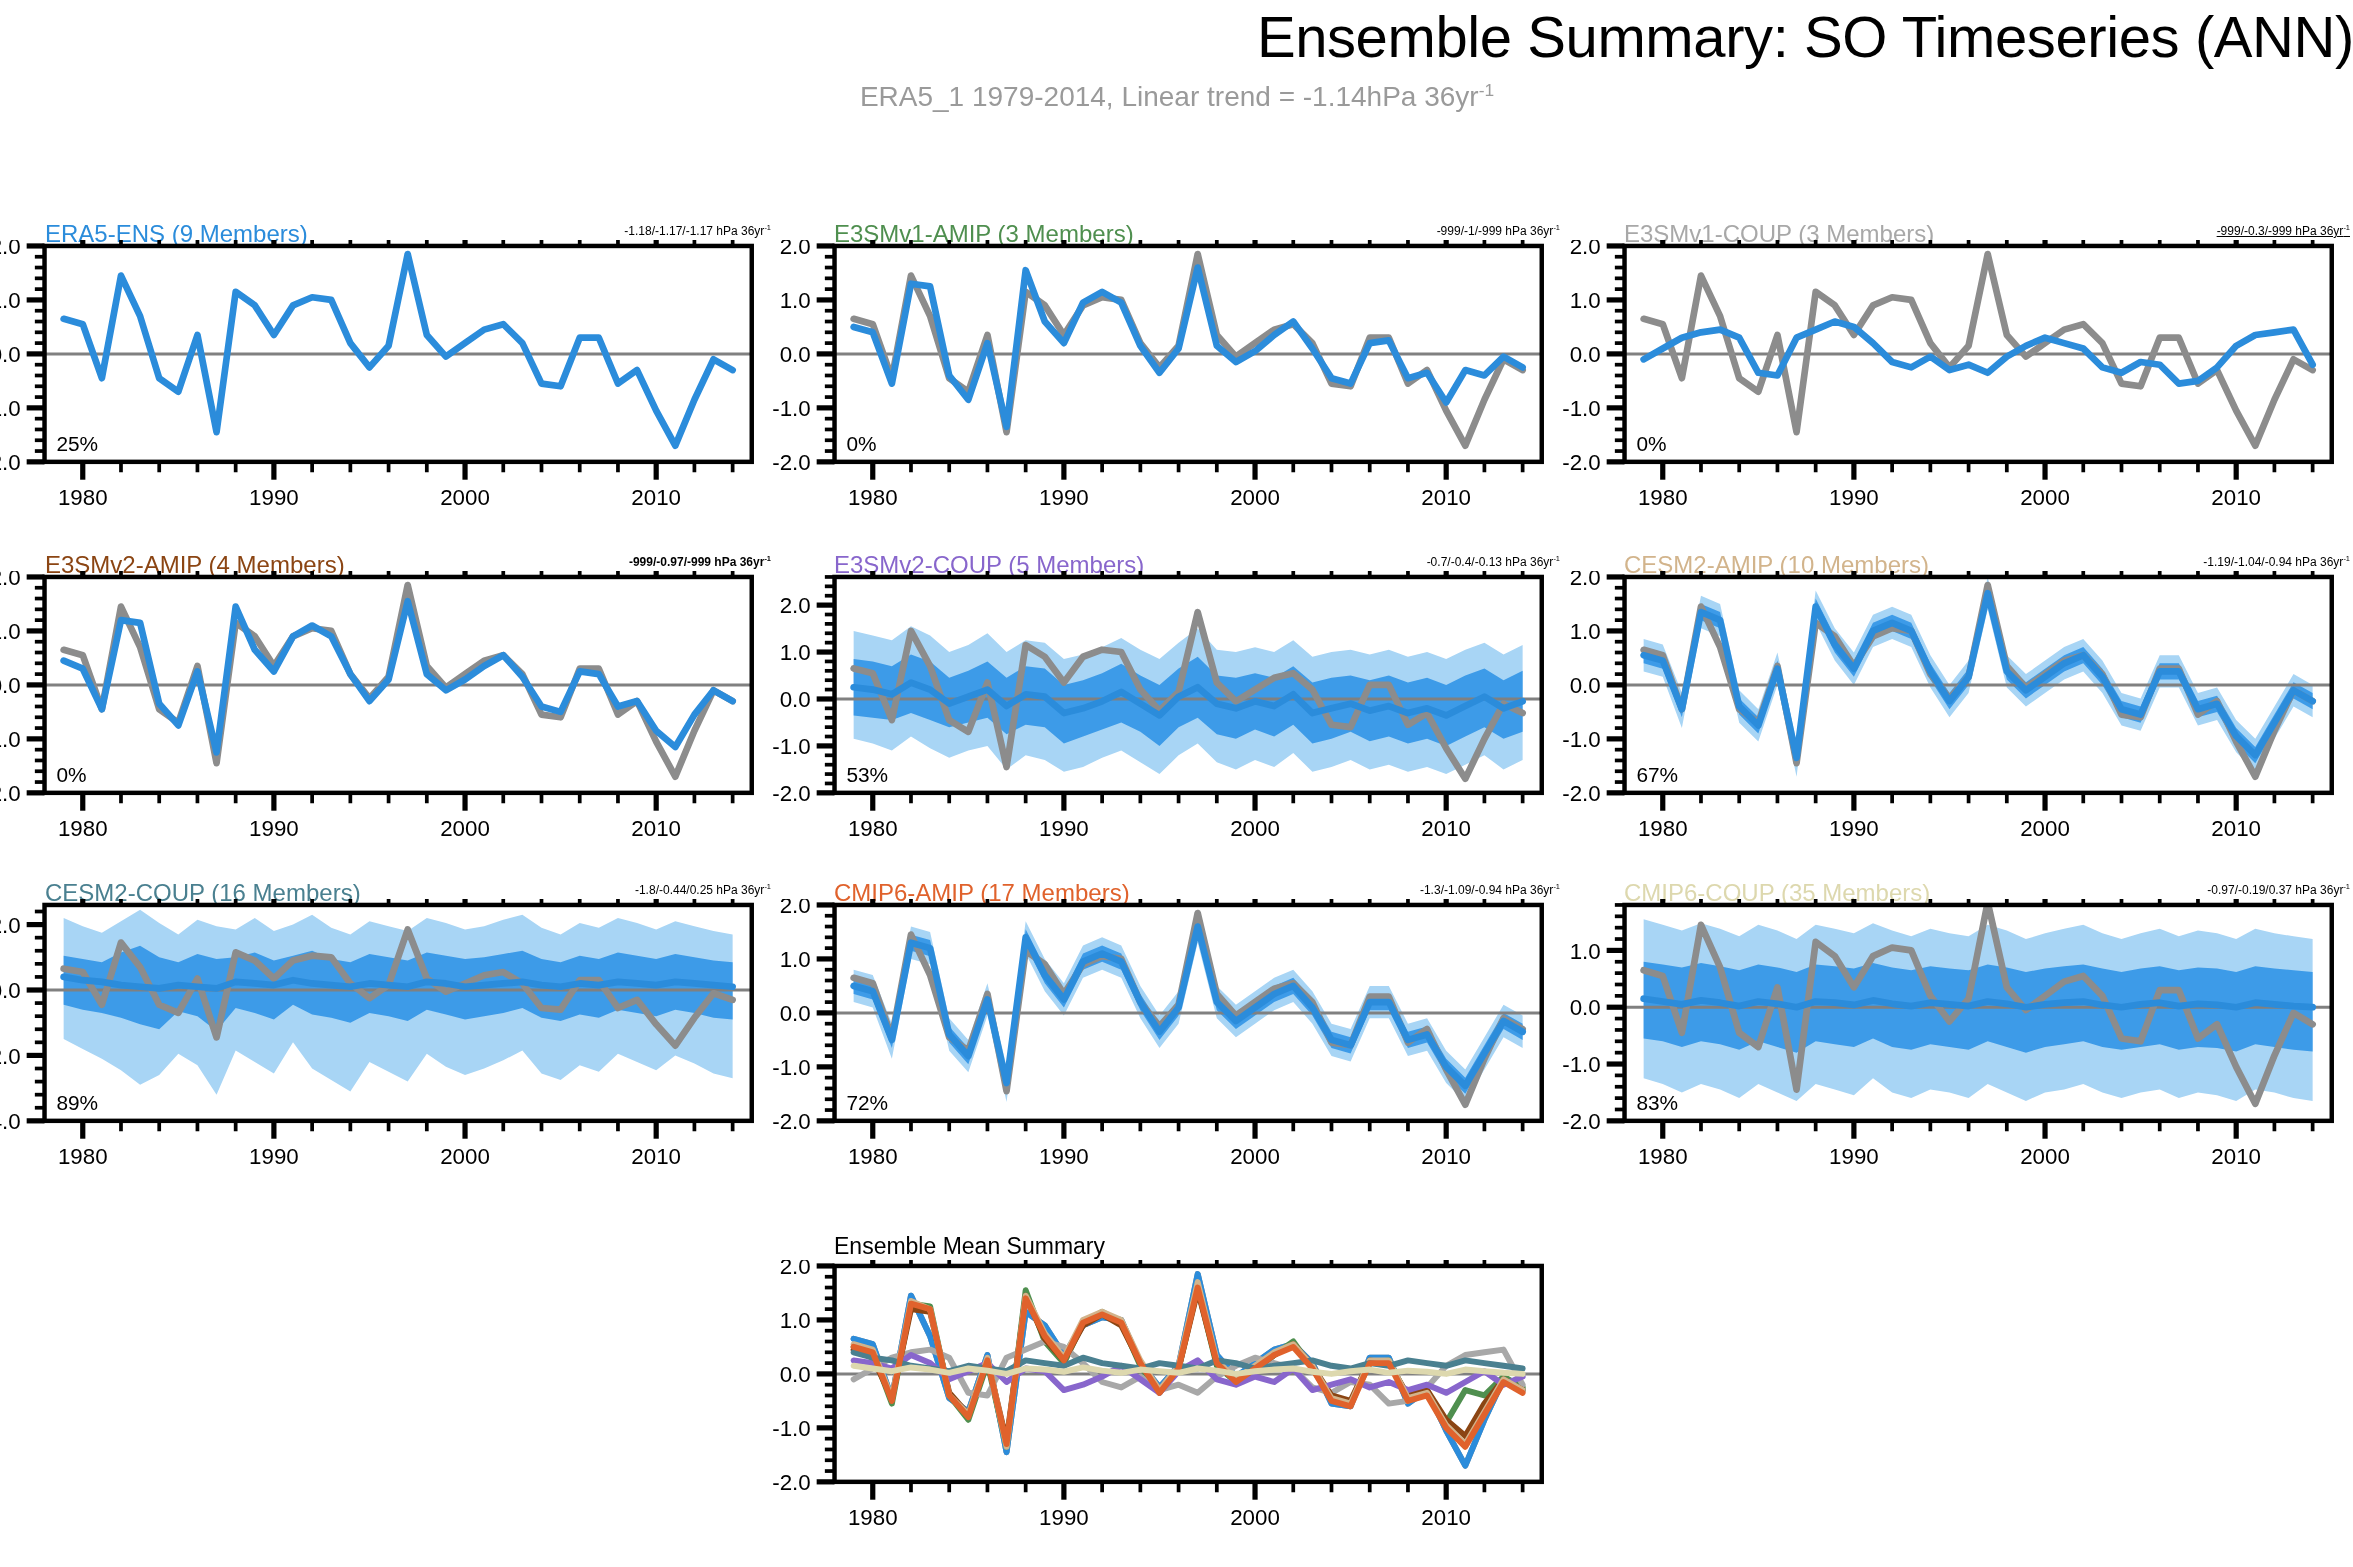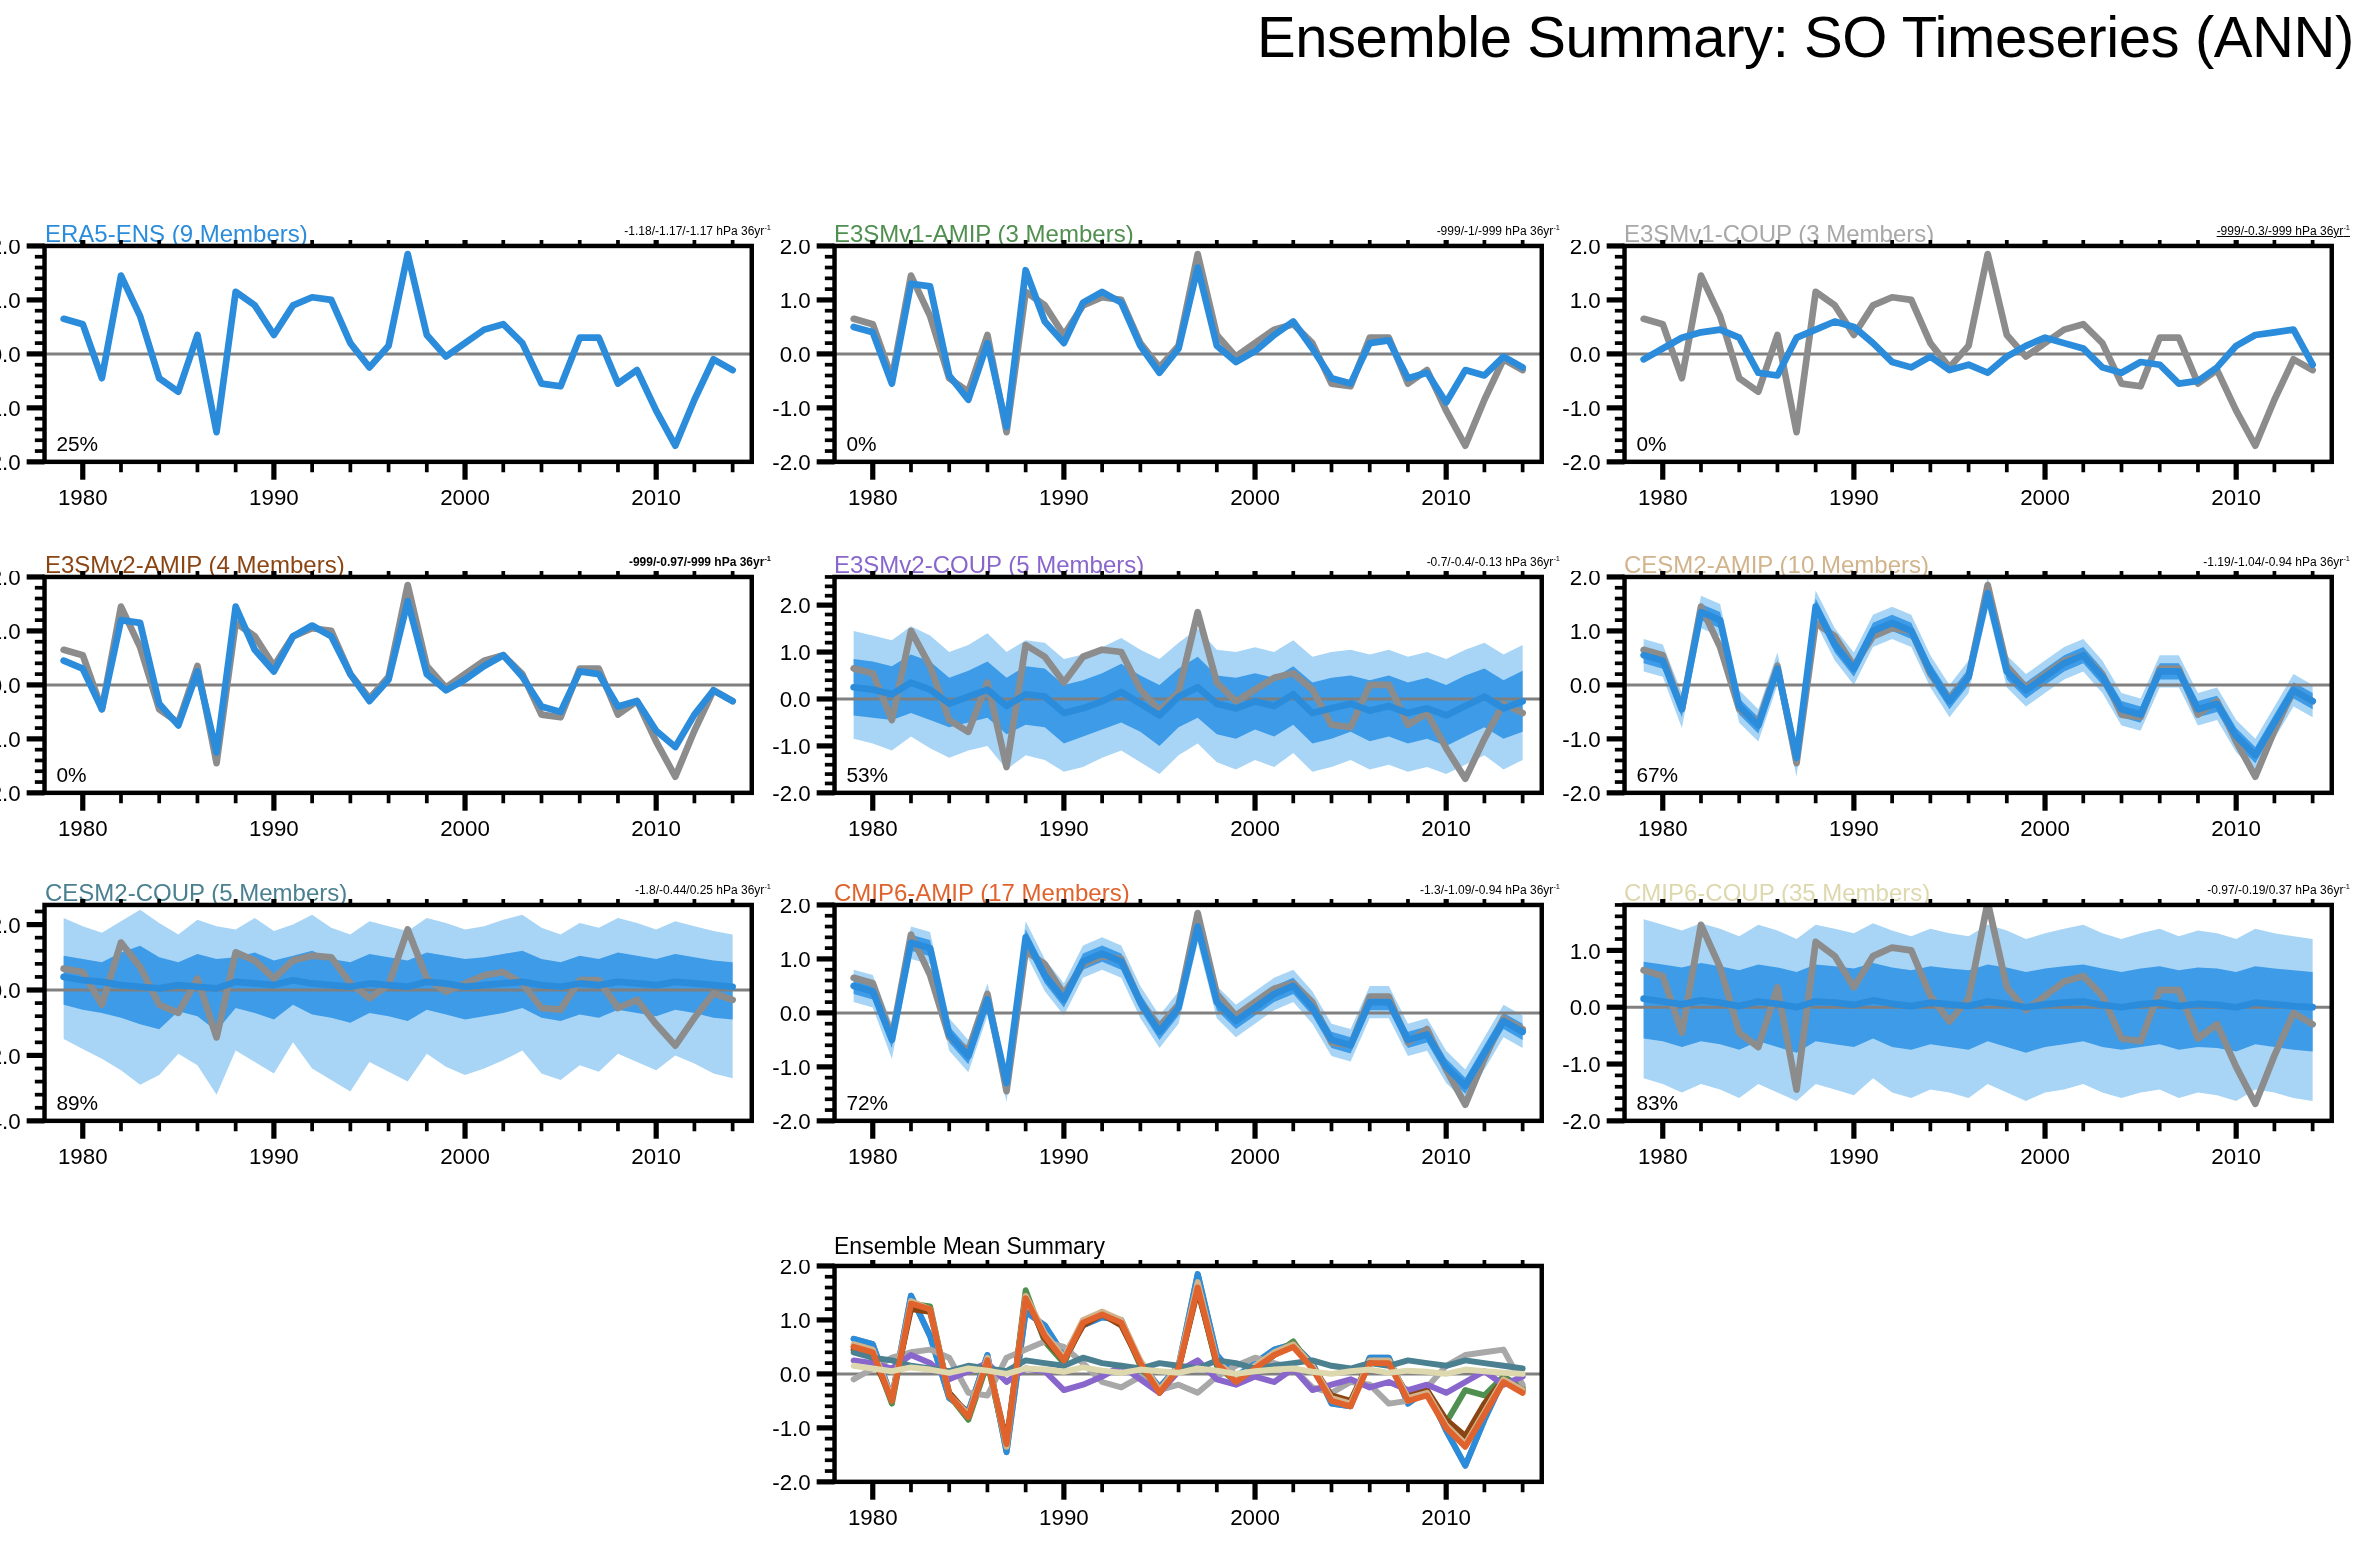--- a/index.html
+++ b/index.html
@@ -14,20 +14,23 @@
   svg{display:block;}
   .tklbl{font-size:30px;fill:#000;font-family:"Liberation Sans",sans-serif;}
   .pctlbl{font-size:28px;fill:#000;font-family:"Liberation Sans",sans-serif;}
   sup{font-size:0.62em;vertical-align:super;}
 </style>
 </head>
 <body>
 
 <div id="fig">
   <div class="maintitle">Ensemble Summary: SO Timeseries (ANN)</div>
+  <div class="subtitle">
+    <span>ERA5_1 1979-2014, Linear trend = -1.14hPa 36yr</span><sup>-1</sup>
+  </div>
   <div id="panels">
       <div class="panel" style="left: 45px; top: 220px;">
         <div class="ptitle" style="left: 0px; top: 0px; color: rgb(43, 140, 219);">ERA5-ENS (9 Members)</div>
         <div class="ptrend" style="left: 0px; top: 3px; width: 726px;">-1.18/-1.17/-1.17 hPa 36yr<sup>-1</sup></div>
       </div>
       <div class="panel" style="left: 834px; top: 220px;">
         <div class="ptitle" style="left: 0px; top: 0px; color: rgb(79, 143, 79);">E3SMv1-AMIP (3 Members)</div>
         <div class="ptrend" style="left: 0px; top: 3px; width: 726px;">-999/-1/-999 hPa 36yr<sup>-1</sup></div>
       </div>
       <div class="panel" style="left: 1624px; top: 220px;">
@@ -40,21 +43,21 @@
       </div>
       <div class="panel" style="left: 834px; top: 551px;">
         <div class="ptitle" style="left: 0px; top: 0px; color: rgb(136, 102, 204);">E3SMv2-COUP (5 Members)</div>
         <div class="ptrend" style="left: 0px; top: 3px; width: 726px;">-0.7/-0.4/-0.13 hPa 36yr<sup>-1</sup></div>
       </div>
       <div class="panel" style="left: 1624px; top: 551px;">
         <div class="ptitle" style="left: 0px; top: 0px; color: rgb(210, 180, 140);">CESM2-AMIP (10 Members)</div>
         <div class="ptrend" style="left: 0px; top: 3px; width: 726px; text-align: right;">-1.19/-1.04/-0.94 hPa 36yr<sup>-1</sup></div>
       </div>
       <div class="panel" style="left: 45px; top: 879px;">
-        <div class="ptitle" style="left: 0px; top: 0px; color: rgb(74, 128, 144);">CESM2-COUP (5 Members)</div>
+        <div class="ptitle" style="left: 0px; top: 0px; color: rgb(74, 128, 144);">CESM2-COUP (16 Members)</div>
         <div class="ptrend" style="left: 0px; top: 3px; width: 726px;">-1.8/-0.44/0.25 hPa 36yr<sup>-1</sup></div>
       </div>
       <div class="panel" style="left: 834px; top: 879px;">
         <div class="ptitle" style="left: 0px; top: 0px; color: rgb(224, 98, 44);">CMIP6-AMIP (17 Members)</div>
         <div class="ptrend" style="left: 0px; top: 3px; width: 726px;">-1.3/-1.09/-0.94 hPa 36yr<sup>-1</sup></div>
       </div>
       <div class="panel" style="left: 1624px; top: 879px;">
         <div class="ptitle" style="left: 0px; top: 0px; color: rgb(221, 216, 174);">CMIP6-COUP (35 Members)</div>
         <div class="ptrend" style="left: 0px; top: 3px; width: 726px;">-0.97/-0.19/0.37 hPa 36yr<sup>-1</sup></div>
       </div>

